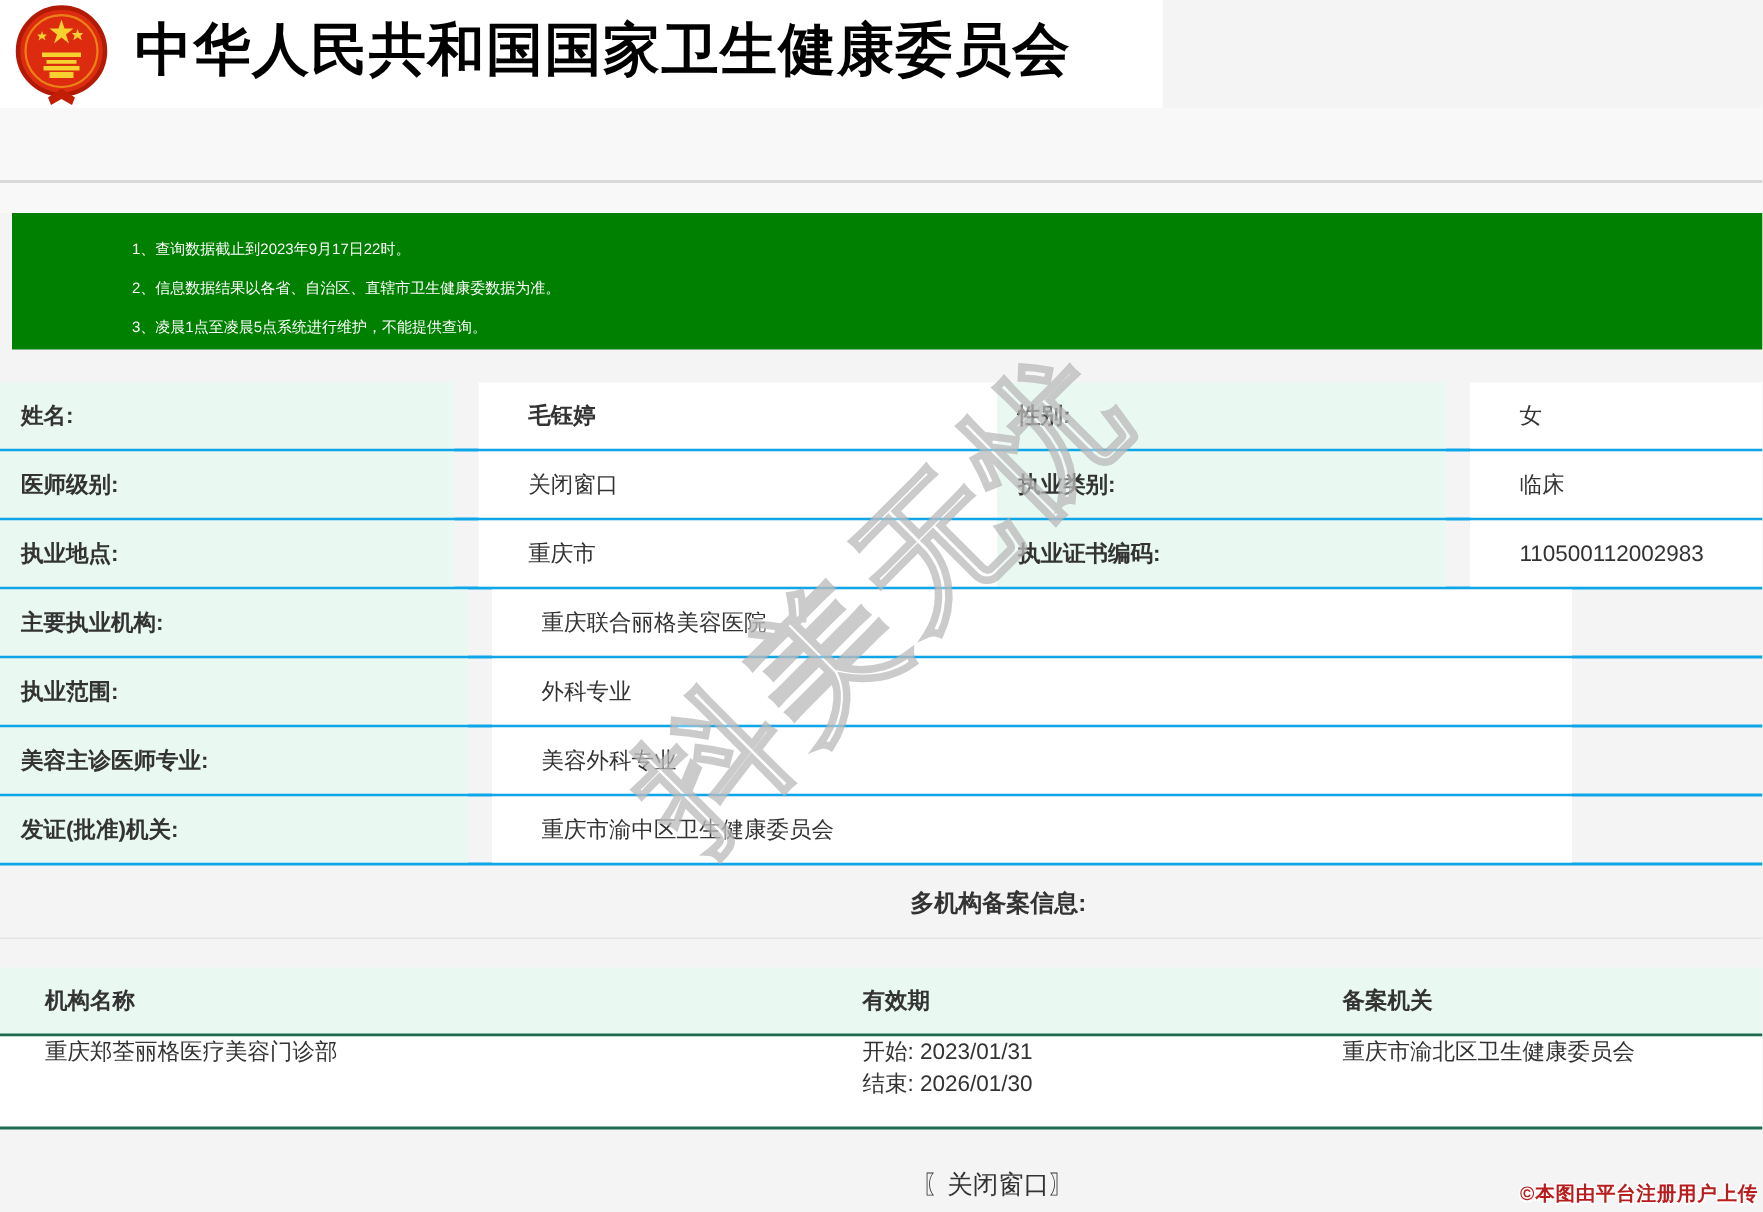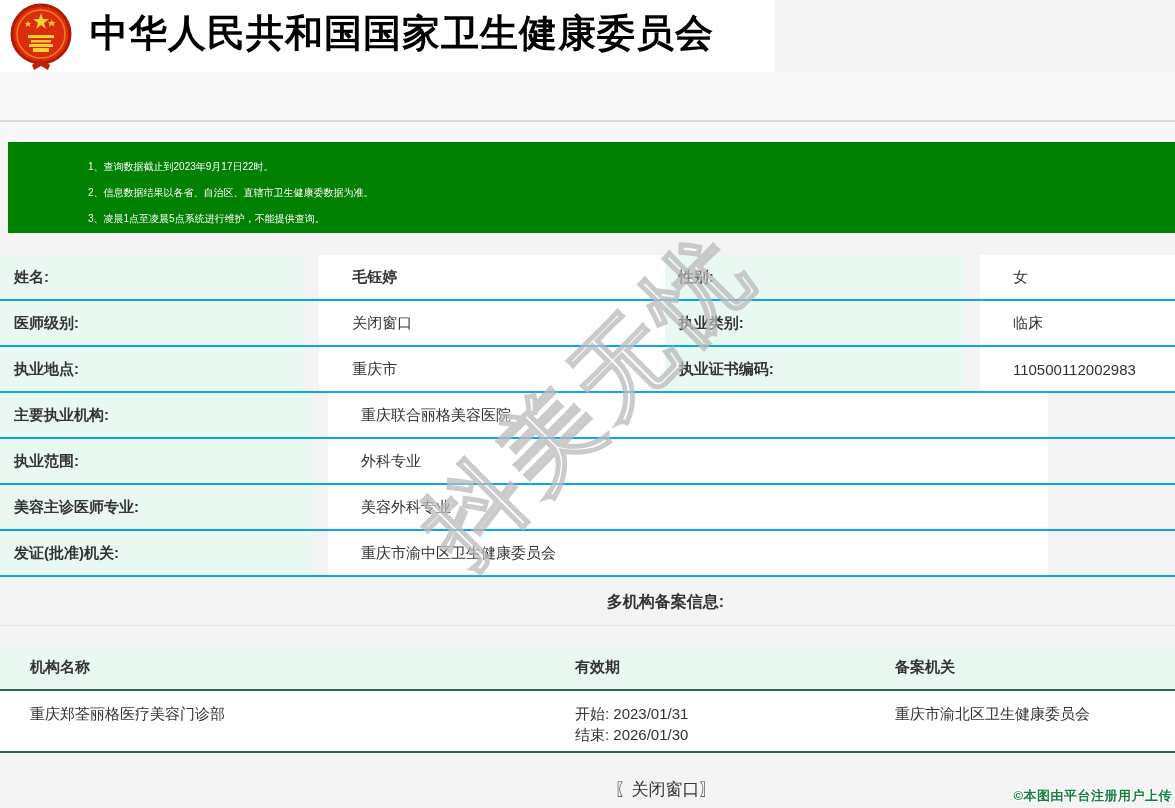--- a/index.html
+++ b/index.html
@@ -56,31 +56,31 @@
     transform:translateX(78px);
   }
   .light-line{left:0;top:625px;width:1175px;height:1px;background:#e4e4e4;}
   .org-table{left:0;top:645px;width:1175px;}
   .org-head{display:flex;height:46px;background:#e9f8f0;border-bottom:2px solid #1f6b50;box-sizing:border-box;}
   .org-head .cell{font-weight:bold;}
   .org-row{display:flex;min-height:62px;background:#ffffff;border-bottom:2px solid #1f6b50;box-sizing:border-box;}
   .oc1{width:545px;padding-left:30px;}
   .oc2{width:325px;padding-left:30px;}
   .oc3{width:305px;padding-left:25px;}
-  .org-row .cell{align-items:flex-start;padding-top:12px;font-size:15px;line-height:21px;}
+  .org-row .cell{align-items:flex-start;font-size:15px;line-height:21px;}
 
   
   .close-link{
     left:0;top:778px;width:1175px;text-align:center;
     font-size:17px;color:#333;transform:translateX(78px);
     cursor:pointer;
   }
   .upload-note{
     right:3px;top:787px;
-    font-size:13px;font-weight:bold;color:#15803d;
+    font-size:13px;font-weight:bold;color:#b91c1c;
     text-shadow:-1px -1px 0 #fff,1px -1px 0 #fff,-1px 1px 0 #fff,1px 1px 0 #fff;
     letter-spacing:0.5px;
   }
 
   
   .watermark{
     left:325px;top:335px;width:530px;height:130px;
     display:flex;align-items:center;justify-content:center;
     transform:rotate(-45deg);
     font-size:96px;font-weight:bold;letter-spacing:8px;

